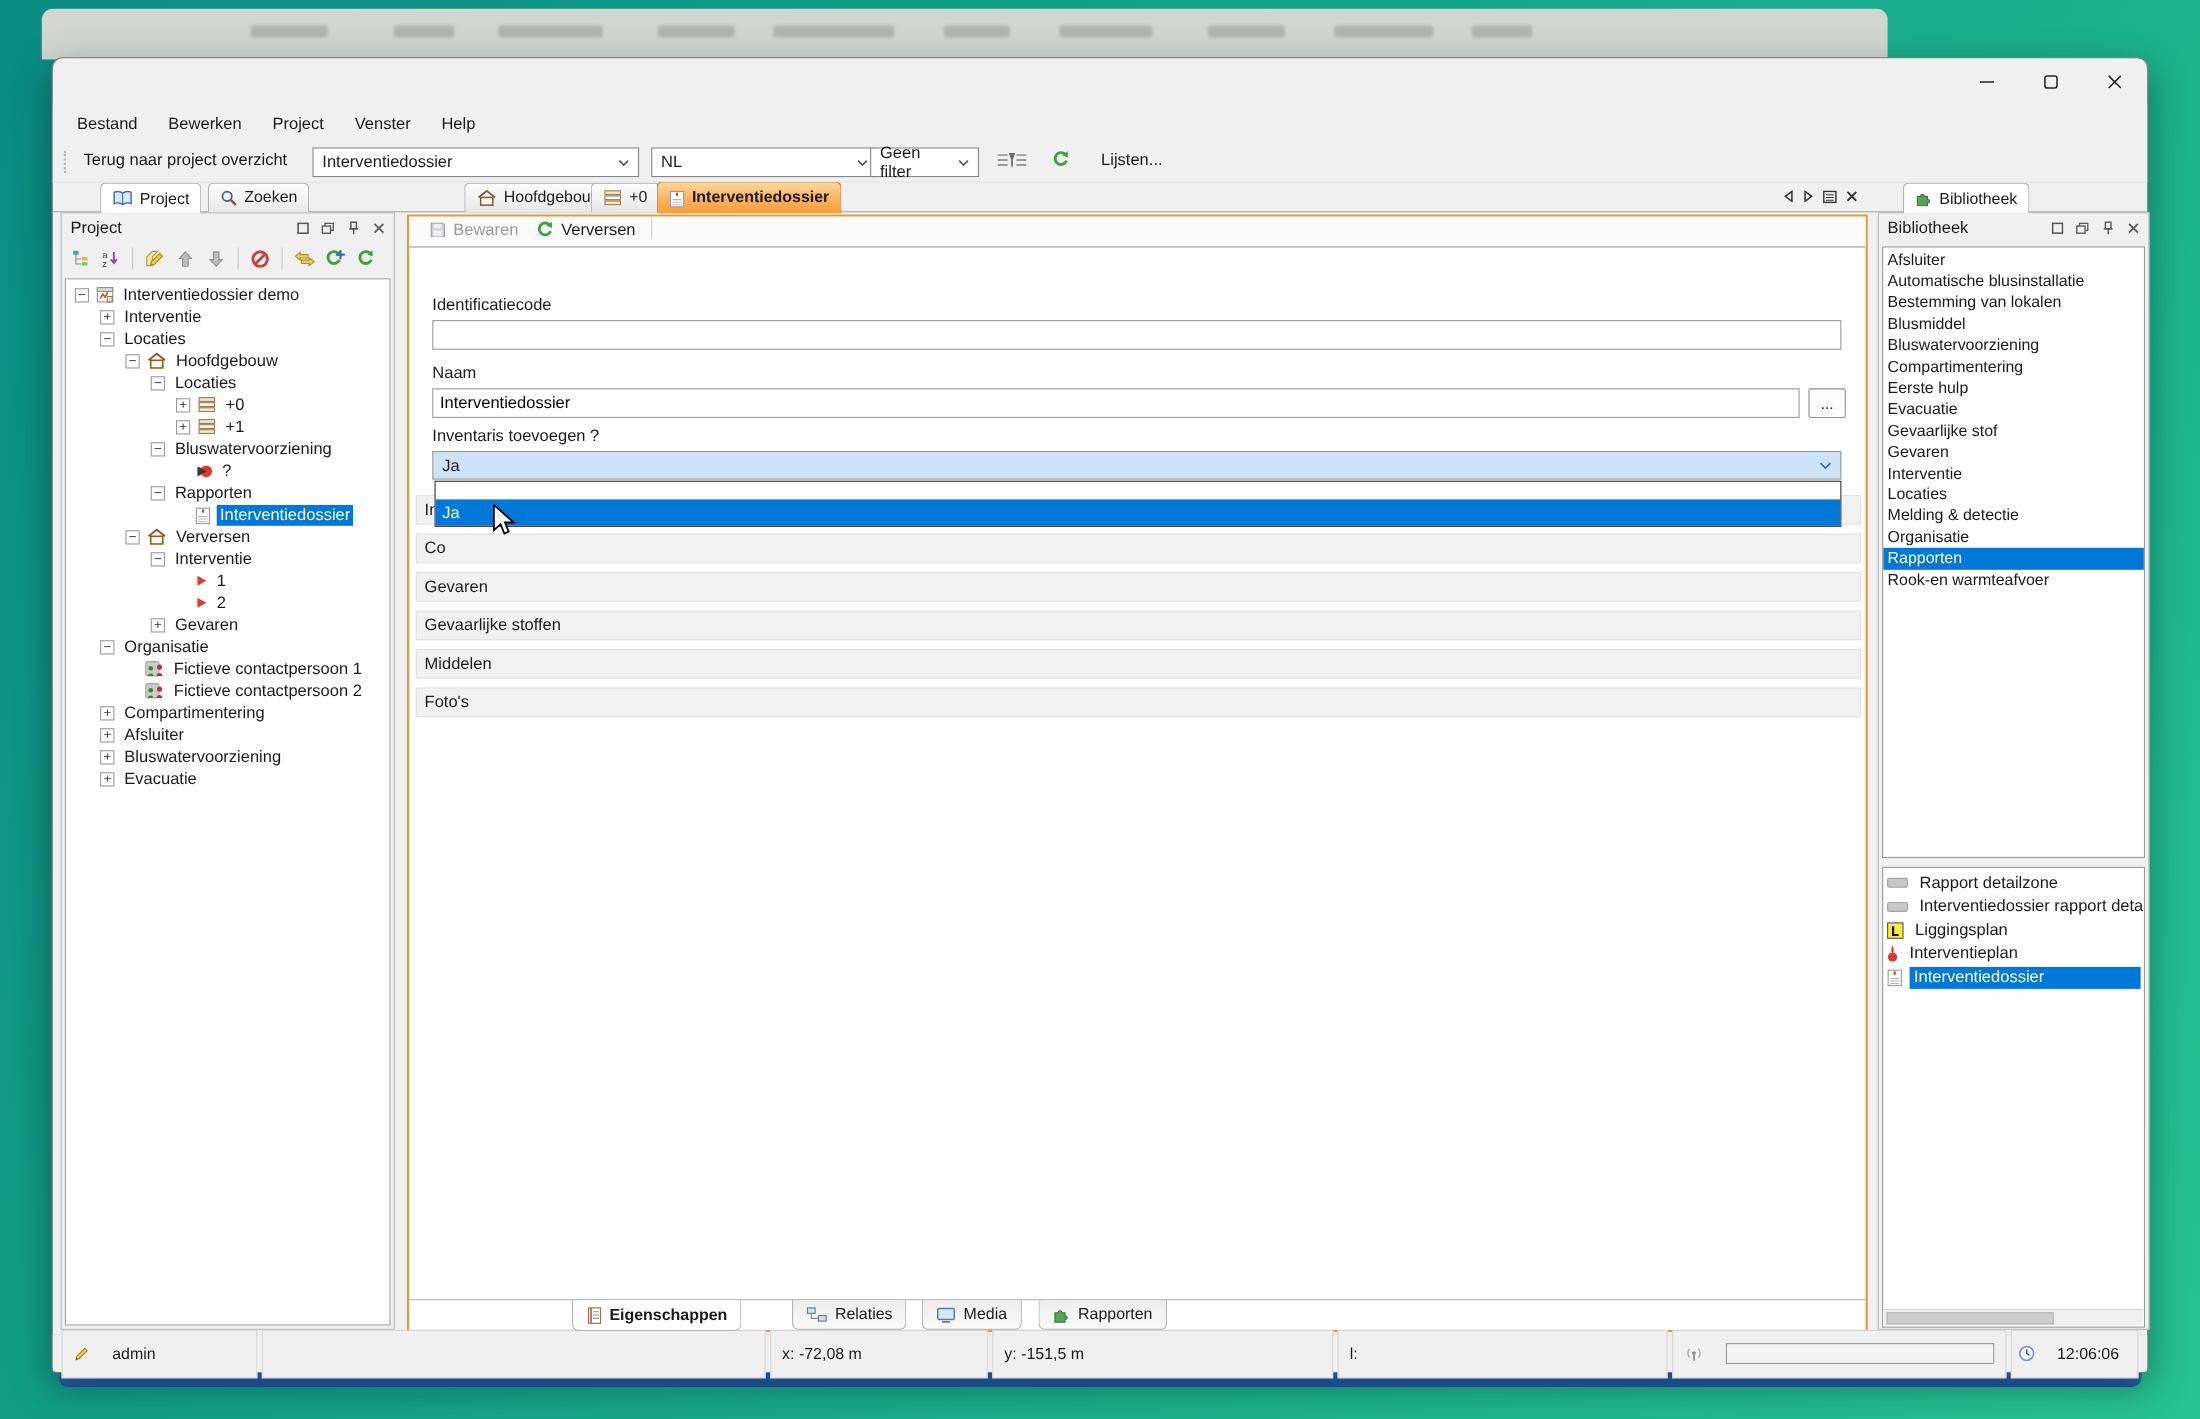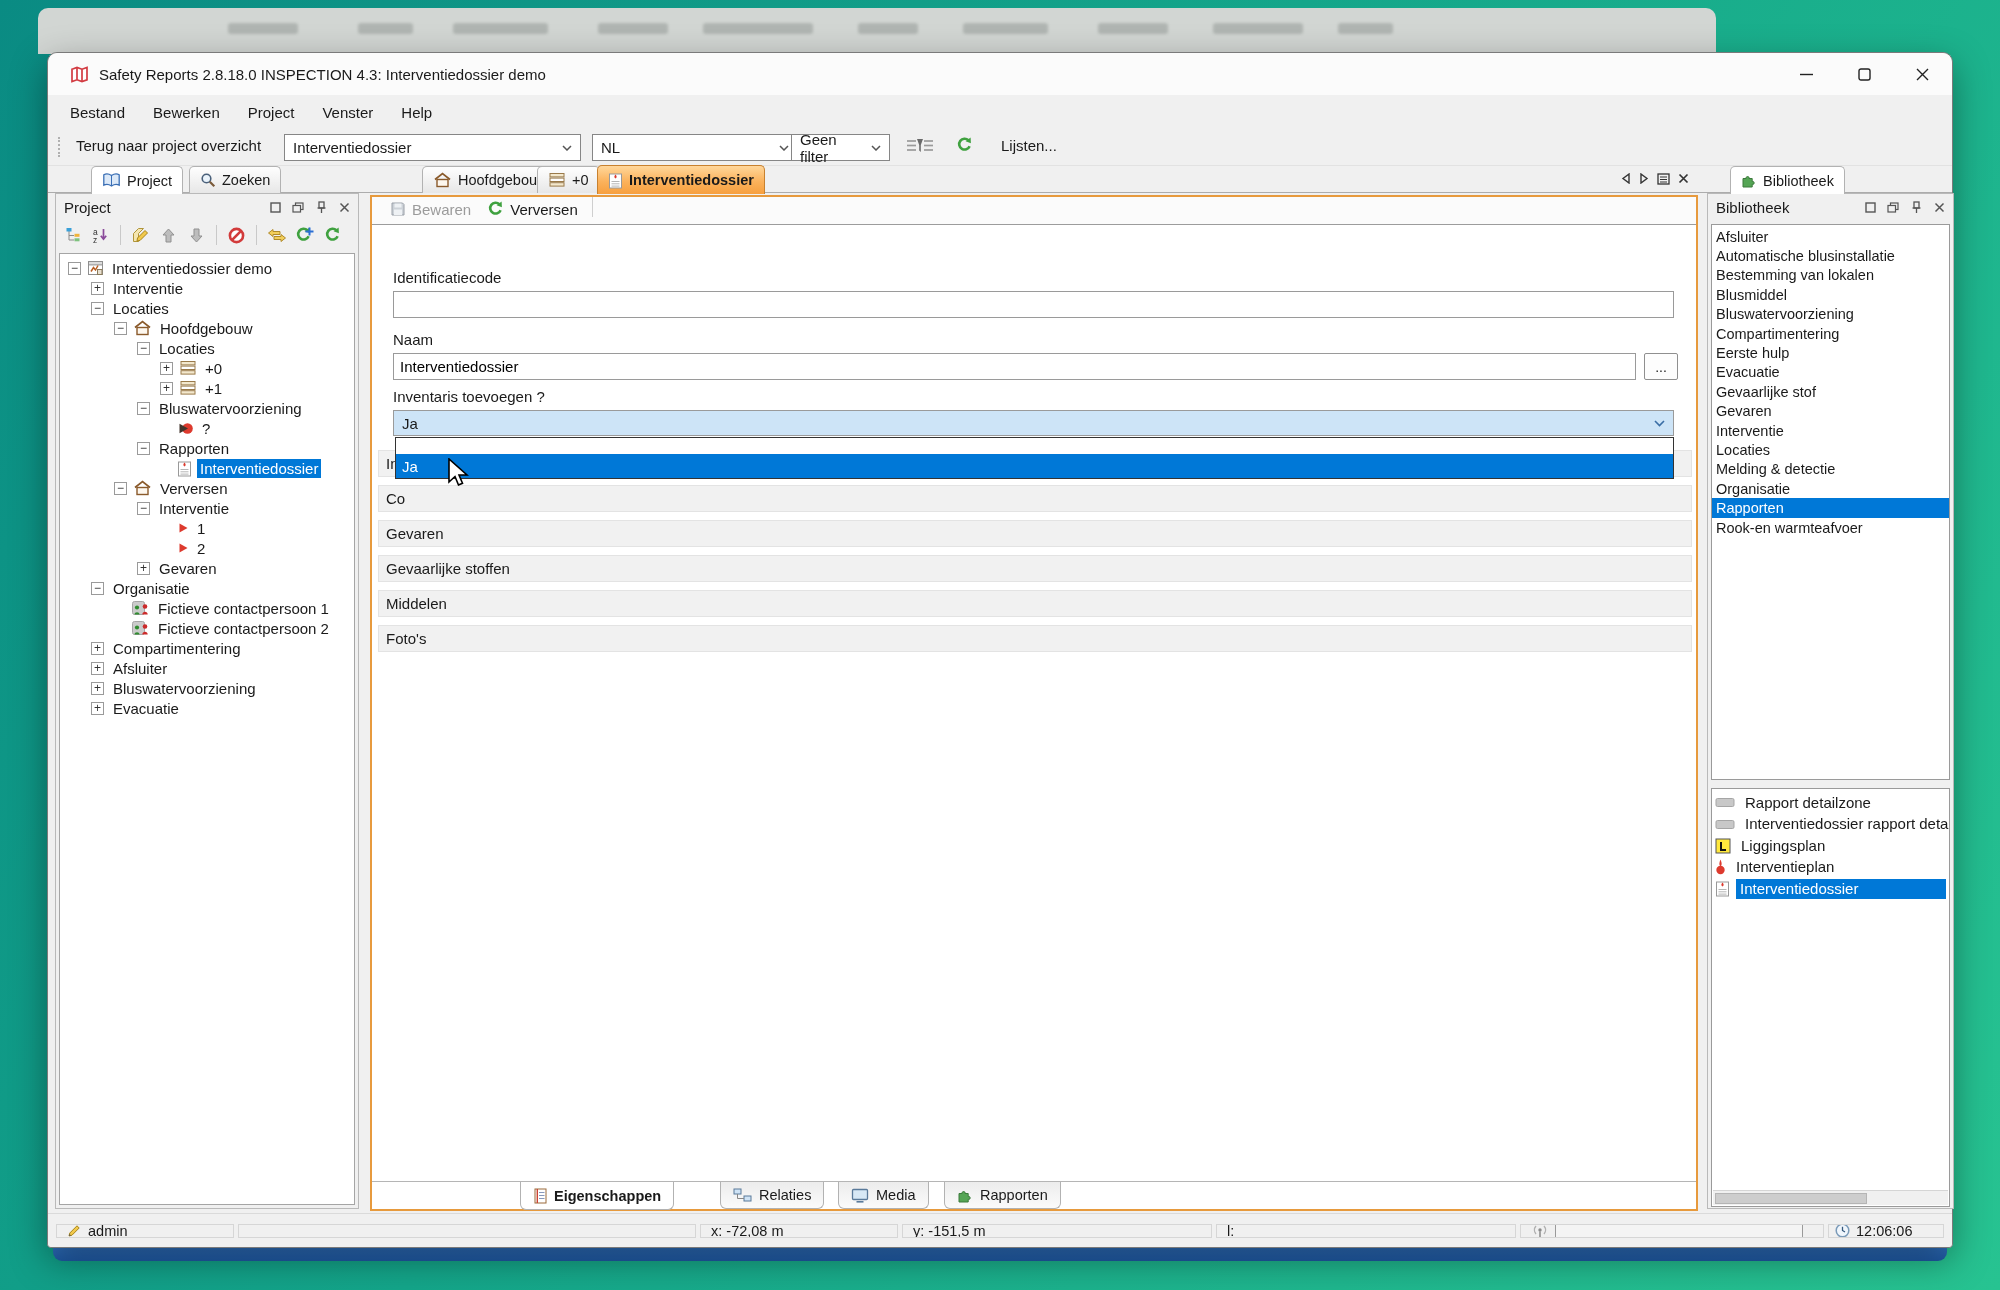--- a/index.html
+++ b/index.html
@@ -72,21 +72,21 @@
   .listbox{position:absolute;background:#fff;border:1px solid #9a9a9a;overflow:hidden}
   .librow{height:19.4px;display:flex;align-items:center;padding:0 4px;font-size:14.5px;white-space:nowrap}
   .librow.sel{background:#0078d7;color:#fff}
   .zrow{height:21.5px;display:flex;align-items:center;gap:6px;padding:0 3px;font-size:15px;white-space:nowrap}
   .zlab{padding:0 4px;line-height:20px}
   .zrow.sel .zlab{background:#0078d7;color:#fff;flex:1}
   .hscroll{position:absolute;left:1px;right:1px;bottom:1px;height:15px;background:#f0f0f0;border-top:1px solid #d5d5d5}
   .hthumb{position:absolute;left:2px;top:2px;width:152px;height:11px;background:#cdcdcd;border:1px solid #b5b5b5}
   
   .statusbar{position:absolute;left:0;right:0;bottom:0;height:34px;background:#f0f0f0;display:flex;align-items:center;padding:0 8px;gap:4px;border-top:1px solid #dadada;border-radius:0 0 4px 4px}
-  .scell{height:14px;border:1px solid #d6d6d6;background:#f0f0f0;display:flex;align-items:center;padding:0 10px;font-size:14.5px;gap:6px;white-space:nowrap;overflow:hidden}
+  .scell{height:44px;border:1px solid #d6d6d6;background:#f0f0f0;display:flex;align-items:center;padding:0 10px;font-size:14.5px;gap:20px;white-space:nowrap;overflow:hidden}
   .progress{width:248px;height:19px;border:1px solid #9a9a9a;background:#f4f4f4}
   .cursor{position:absolute;left:447px;top:458px;z-index:9;pointer-events:none}
 </style>
 </head>
 <body>
 
 <div class="desktop">
 
   <div class="bgwin">
     <div class="sm" style="left:190px;width:70px"></div>
@@ -97,30 +97,20 @@
     <div class="sm" style="left:820px;width:60px"></div>
     <div class="sm" style="left:925px;width:85px"></div>
     <div class="sm" style="left:1060px;width:70px"></div>
     <div class="sm" style="left:1175px;width:90px"></div>
     <div class="sm" style="left:1300px;width:55px"></div>
   </div>
   <div class="bluebar"></div>
 
   <div class="win">
 
-    <div class="titlebar">
-      <span id="appicon" style="display:flex">
-          <svg width="19" height="17" viewBox="0 0 19 17">
-            <path d="M2 3.2 7 1.5 12 3.2 17 1.5 V13.8 L12 15.5 7 13.8 2 15.5 Z" fill="#ffffff" stroke="#d23b42" stroke-width="1.7"></path>
-            <line x1="7" y1="1.5" x2="7" y2="13.8" stroke="#d23b42" stroke-width="1.7"></line>
-            <line x1="12" y1="3.2" x2="12" y2="15.5" stroke="#d23b42" stroke-width="1.7"></line>
-          </svg>
-        </span>
-      <span class="title">Safety Reports 2.8.18.0 INSPECTION 4.3: Interventiedossier demo</span>
-    </div>
     <div class="winbtns">
       <span class="wbtn">
           <svg width="13" height="13">
             <line x1="0" y1="6.5" x2="13" y2="6.5" stroke="#222" stroke-width="1.4"></line>
           </svg>
         </span>
       <span class="wbtn">
           <svg width="13" height="13">
             <rect x="1" y="1" width="11" height="11" rx="2" fill="none" stroke="#222" stroke-width="1.4"></rect>
           </svg>

